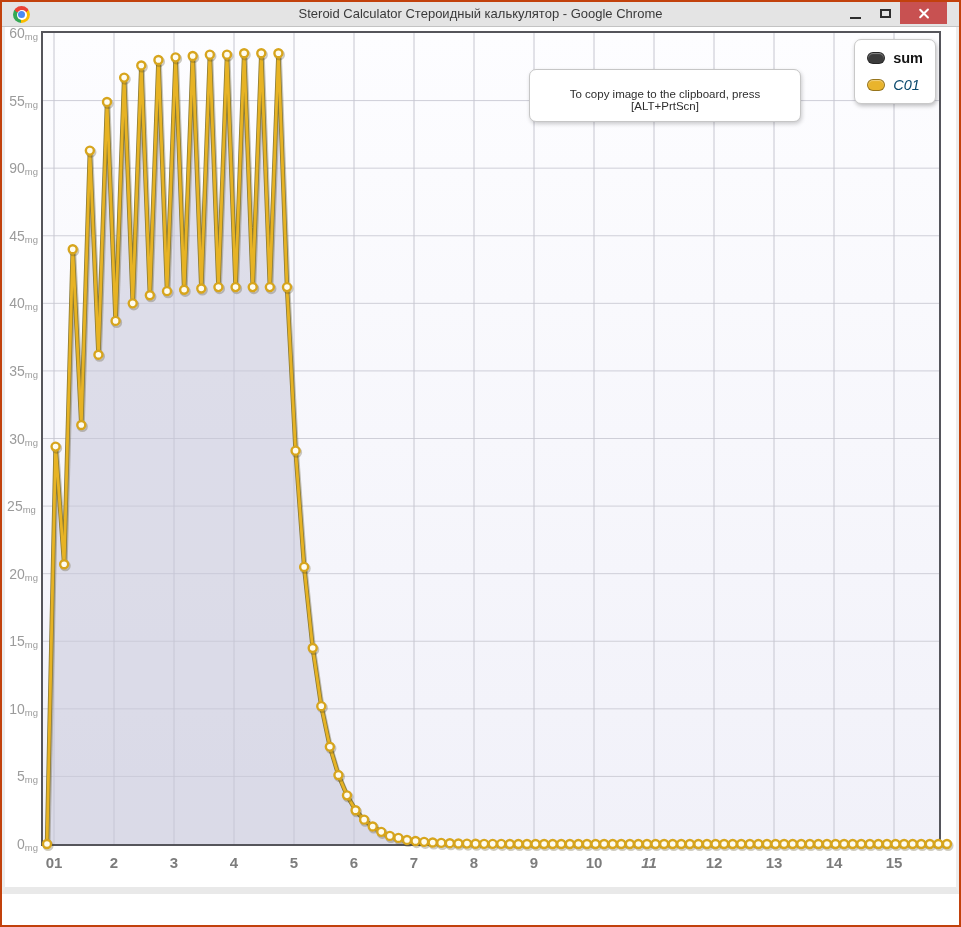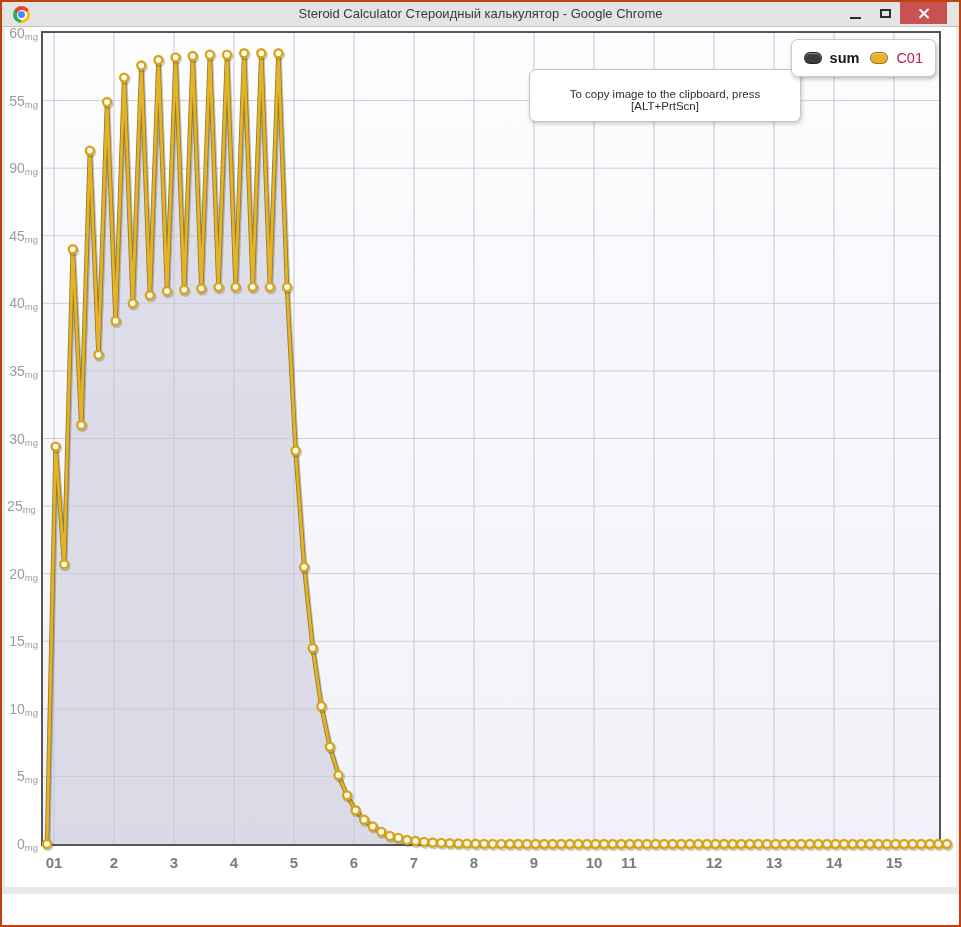--- a/index.html
+++ b/index.html
@@ -35,21 +35,21 @@
     background:linear-gradient(180deg,#fdfdff 0%,#f1f1f9 100%);}
   .plot svg{position:absolute;left:0;top:0;overflow:visible;}
 
   
   .ytick{position:absolute;width:33px;text-align:right;font-size:14px;color:#9b9b9b;line-height:18px;height:18px;}
   .ytick .unit{font-size:9.5px;vertical-align:-2px;letter-spacing:0;}
   .xtick{position:absolute;width:44px;text-align:center;font-size:15px;font-weight:700;color:#7c7c7c;}
 
   
   .legend{position:absolute;right:20px;top:12px;background:#fff;border:1px solid #c9c9c9;border-radius:7px;
-    padding:10px 12px;box-shadow:1px 2px 4px rgba(0,0,0,.25);z-index:6;display:flex;gap:11px;}
+    padding:10px 12px;box-shadow:1px 2px 4px rgba(0,0,0,.25);z-index:6;display:flex;flex-direction:column;gap:11px;}
   .legend-row{display:flex;align-items:center;gap:8px;}
   .legend-swatch{width:18px;height:12px;border-radius:6px;border:1px solid rgba(0,0,0,.35);box-shadow:inset 0 1px 1px rgba(255,255,255,.4);}
   .legend-label{font-size:14.5px;}
 
   
   .watermark{position:absolute;left:524px;top:42px;width:272px;background:#fff;border:1px solid #c6c6c6;border-radius:7px;
     text-align:center;padding:11px 8px 9px;box-shadow:1px 2px 4px rgba(0,0,0,.2);z-index:5;}
   .watermark-title{font-size:21px;font-weight:bold;color:#ee0000;letter-spacing:.2px;}
   .watermark-sub{font-size:11.5px;color:#2e2e2e;margin-top:7px;}
 </style>
@@ -96,21 +96,21 @@
         <div class="xtick" style="left: 27px; top: 827px;">01</div>
         <div class="xtick" style="left: 87px; top: 827px;">2</div>
         <div class="xtick" style="left: 147px; top: 827px;">3</div>
         <div class="xtick" style="left: 207px; top: 827px;">4</div>
         <div class="xtick" style="left: 267px; top: 827px;">5</div>
         <div class="xtick" style="left: 327px; top: 827px;">6</div>
         <div class="xtick" style="left: 387px; top: 827px;">7</div>
         <div class="xtick" style="left: 447px; top: 827px;">8</div>
         <div class="xtick" style="left: 507px; top: 827px;">9</div>
         <div class="xtick" style="left: 567px; top: 827px;">10</div>
-        <div class="xtick" style="left: 602px; top: 827px;">11</div>
+        <div class="xtick" style="left: 622px; top: 827px; font-style: italic;">11</div>
         <div class="xtick" style="left: 687px; top: 827px;">12</div>
         <div class="xtick" style="left: 747px; top: 827px;">13</div>
         <div class="xtick" style="left: 807px; top: 827px;">14</div>
         <div class="xtick" style="left: 867px; top: 827px;">15</div>
       </div>
 
     <div class="plot">
       <svg id="plot-svg" width="896" height="811">
           <line x1="0" y1="743.4166666666666" x2="896" y2="743.4166666666666" stroke="#cfcfd8" stroke-width="1"></line>
           <line x1="0" y1="675.8333333333333" x2="896" y2="675.8333333333333" stroke="#cfcfd8" stroke-width="1"></line>
@@ -361,18 +361,18 @@
       <div class="watermark-sub">To copy image to the clipboard, press [ALT+PrtScn]</div>
     </div>
 
     <div class="legend" id="legend">
         <div class="legend-row">
           <span class="legend-swatch" style="background: rgb(60, 60, 60);"></span>
           <span class="legend-label" style="color: rgb(21, 21, 21); font-weight: bold;">sum</span>
         </div>
         <div class="legend-row">
           <span class="legend-swatch" style="background: rgb(233, 180, 44);"></span>
-          <span class="legend-label" style="color: #be185d;">C01</span>
+          <span class="legend-label" style="color: #0c4a6e; font-style: italic;">C01</span>
         </div>
       </div>
 
   </div>
 </div>
 
 </body></html>

